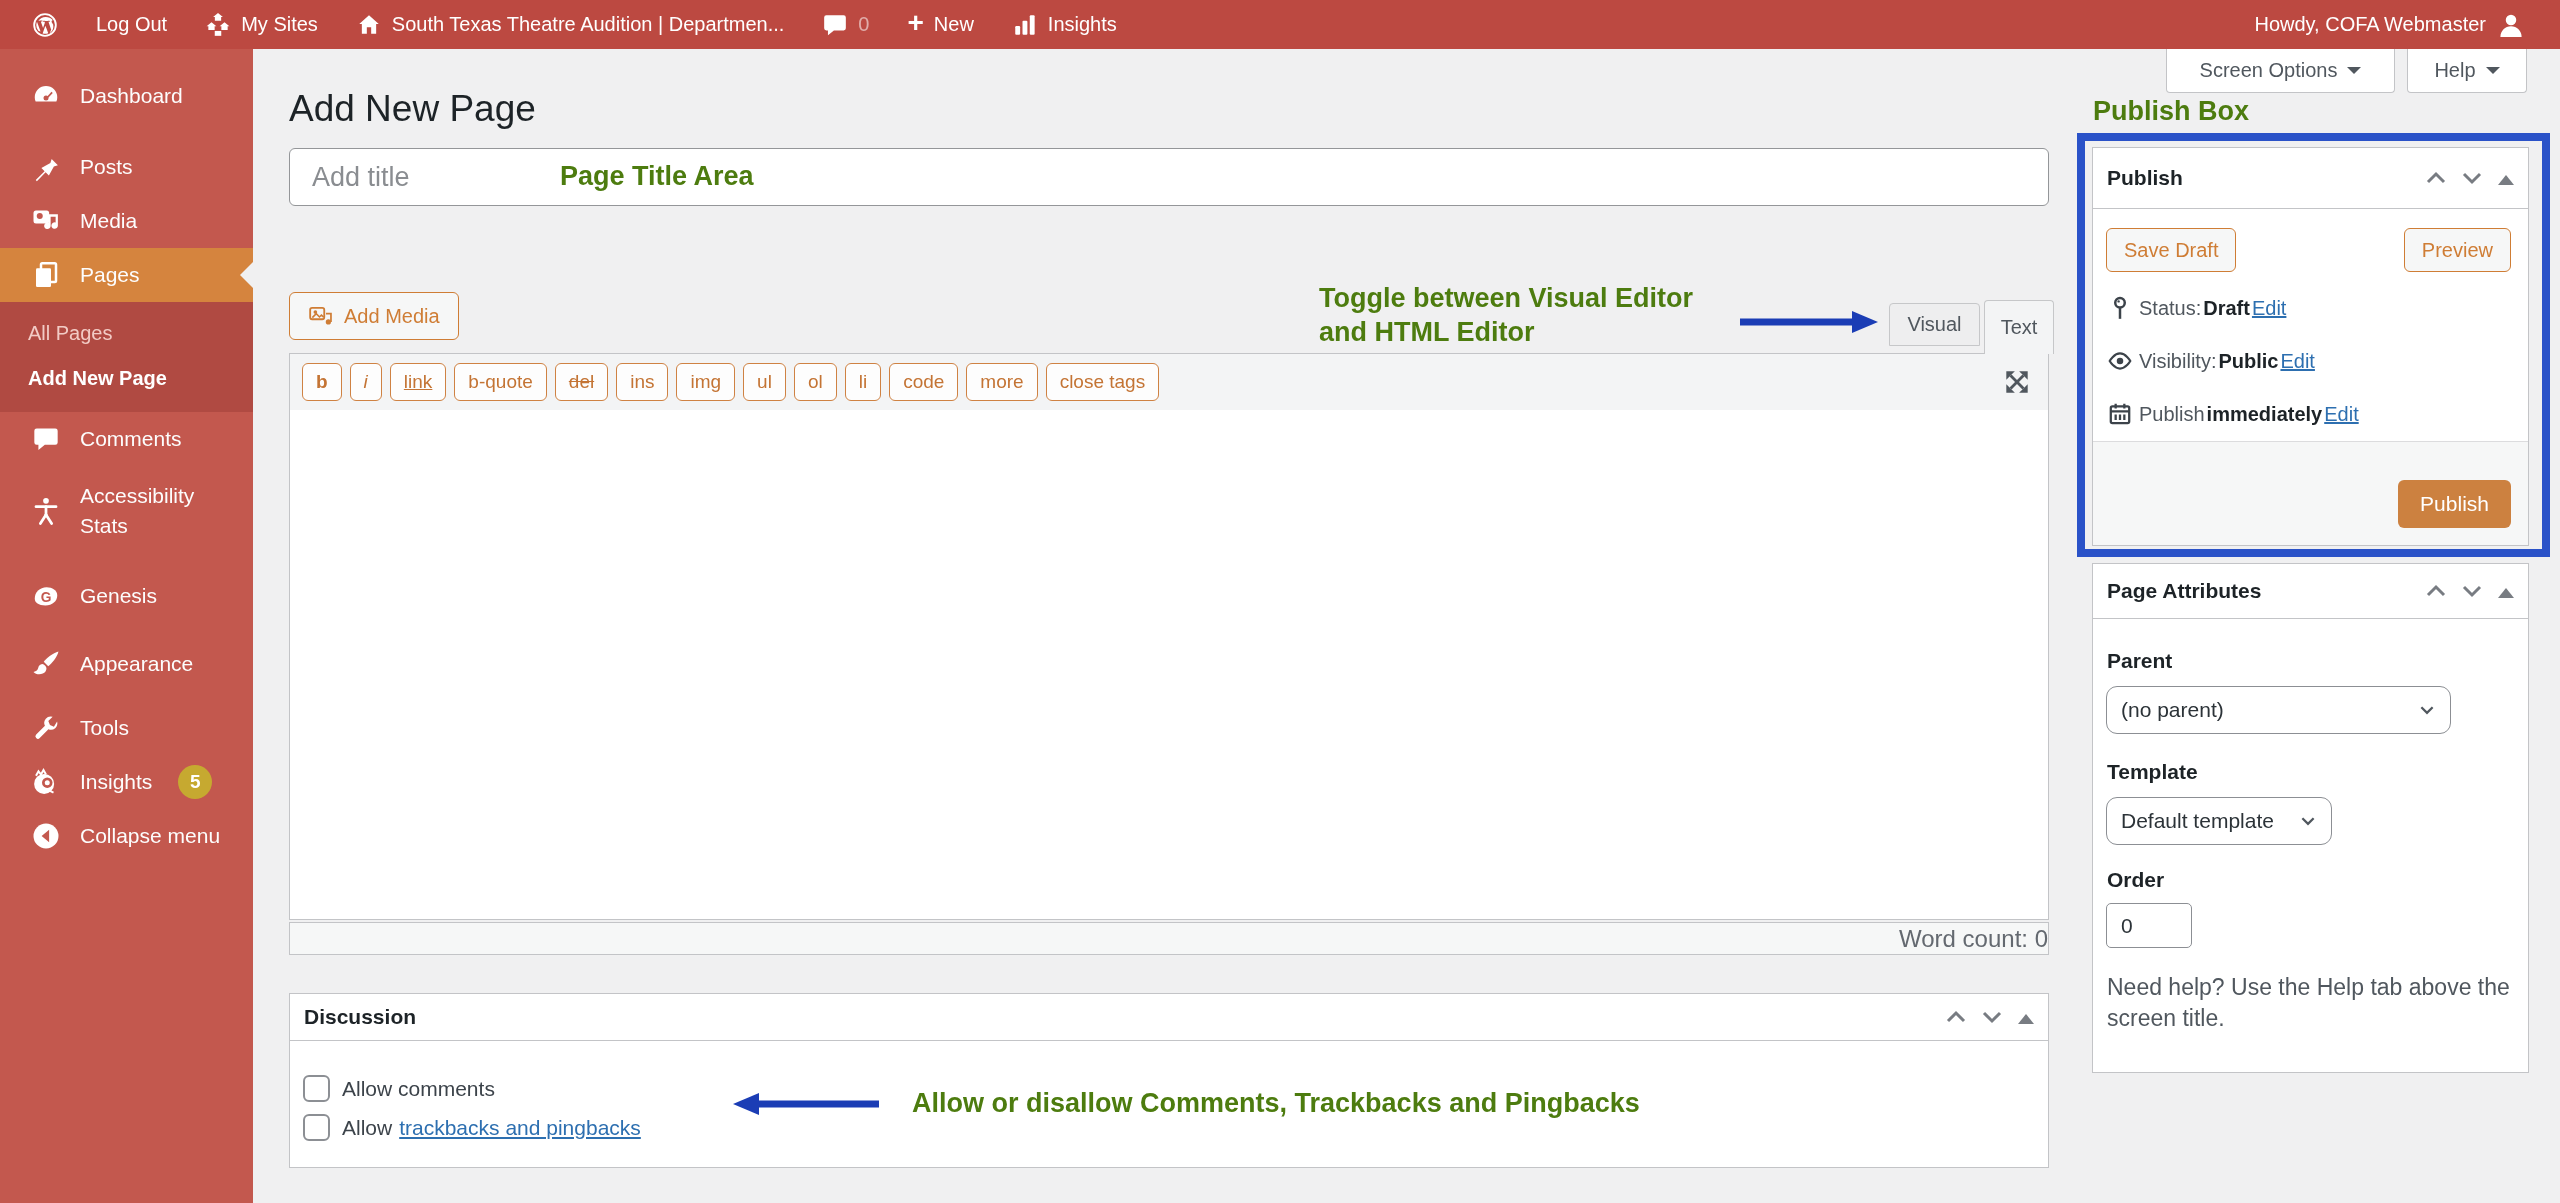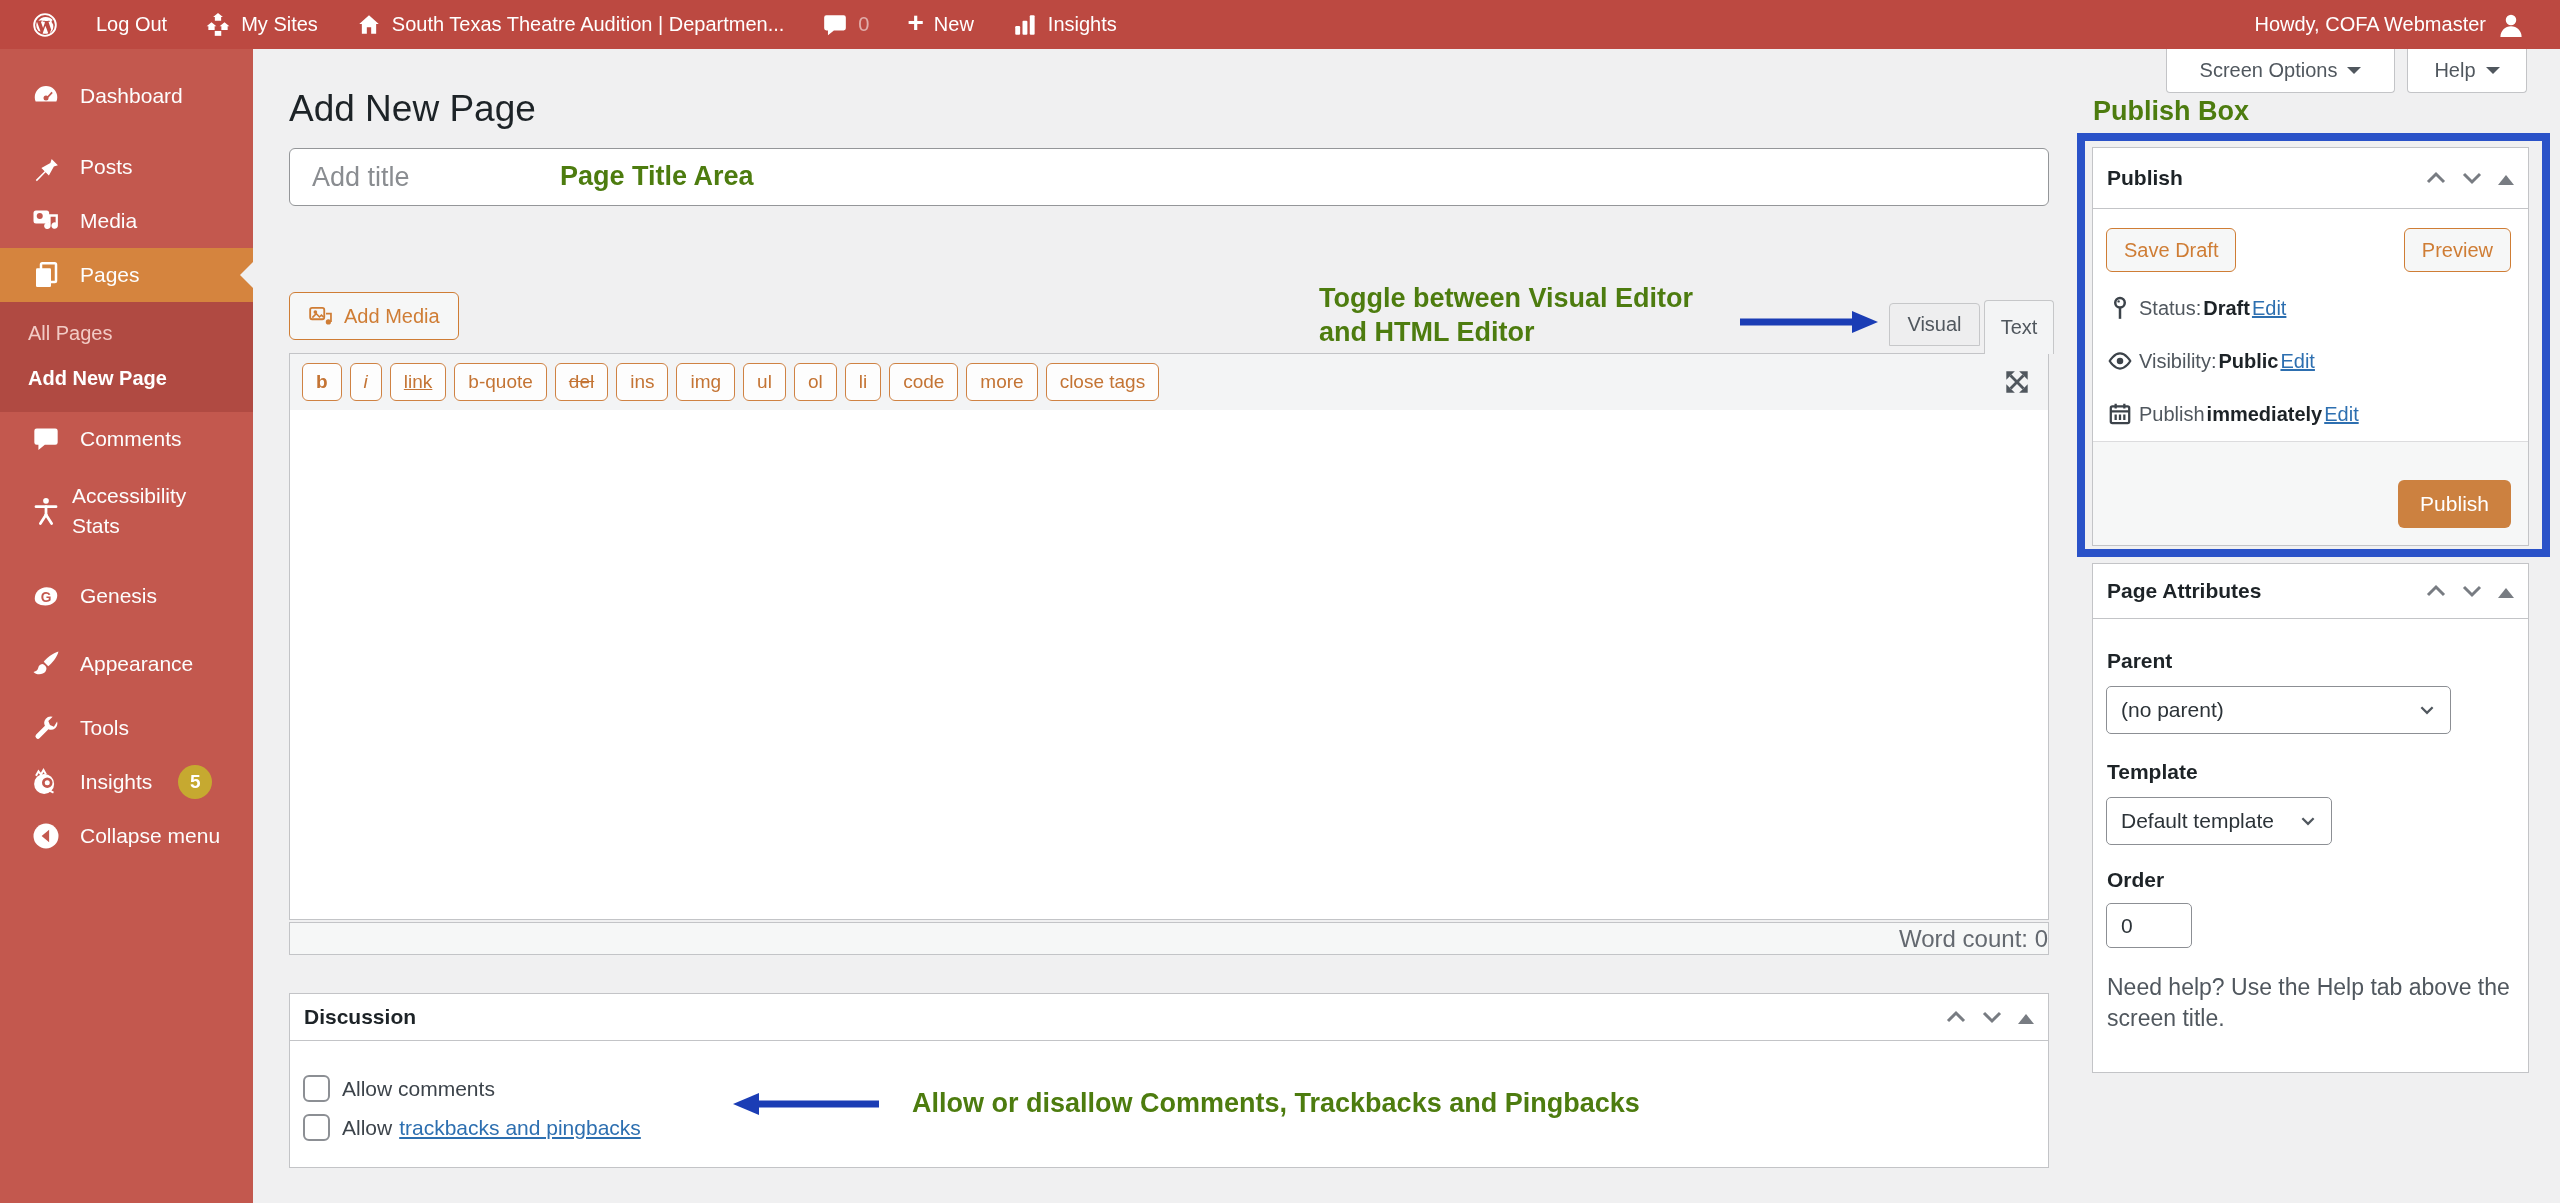--- a/index.html
+++ b/index.html
@@ -40,21 +40,21 @@
   }
   .submenu{background:#b04a42;padding:12px 0 14px 0;display:flex;flex-direction:column;gap:6px;}
   .smi{padding:8px 4px 8px 28px;font-size:20px;color:#f2cbc5;cursor:pointer;}
   .smi.current-sub{color:#fff;font-weight:bold;}
   .badge{
     display:inline-flex;align-items:center;justify-content:center;
     min-width:34px;height:34px;border-radius:50%;background:#c6a930;
     color:#fff;font-size:19px;font-weight:bold;margin-left:10px;
   }
   .gap17{margin-top:17px;} .gap13{margin-top:13px;} .gap14{margin-top:14px;} .gap10{margin-top:10px;}
-  .mi.two-line{min-height:90px;gap:8px;}
+  .mi.two-line{min-height:90px;}
   .mi.two-line .mlabel{line-height:30px;width:150px;}
 
   
   .top-tab{
     top:49px;height:44px;background:#fff;border:1px solid #c3c4c7;border-top:none;
     border-radius:0 0 4px 4px;display:flex;align-items:center;justify-content:center;gap:10px;
     font-size:20px;color:#50575e;cursor:pointer;box-sizing:border-box;
   }
   .caret-down{width:0;height:0;border:7px solid transparent;border-top-color:#50575e;margin-top:7px;}
 
@@ -152,21 +152,21 @@
     padding:0 22px;background:#cc8140;border:none;border-radius:6px;color:#fff;
     font-size:21px;cursor:pointer;font-family:"Liberation Sans",sans-serif;
   }
 
   
   .pa-panel{left:2092px;top:563px;width:437px;height:510px;}
   .pa-panel .panel-header{height:55px;}
   .pa-label{position:absolute;font-size:21px;font-weight:bold;color:#1d2327;}
   .select{
     position:absolute;box-sizing:border-box;height:48px;background:#fff;
-    border:1px solid #8c8f94;border-radius:5px;display:flex;align-items:center;
+    border:1px solid #8c8f94;border-radius:11px;display:flex;align-items:center;
     justify-content:space-between;padding:0 14px;font-size:21px;color:#2c3338;cursor:pointer;
   }
   .order-input{
     position:absolute;box-sizing:border-box;height:45px;width:86px;background:#fff;
     border:1px solid #8c8f94;border-radius:5px;font-size:21px;color:#2c3338;
     padding:0 0 0 14px;font-family:"Liberation Sans",sans-serif;outline:none;
   }
   .help-text{position:absolute;font-size:23px;color:#50575e;line-height:31px;width:420px;}
 
   svg{display:block;}

